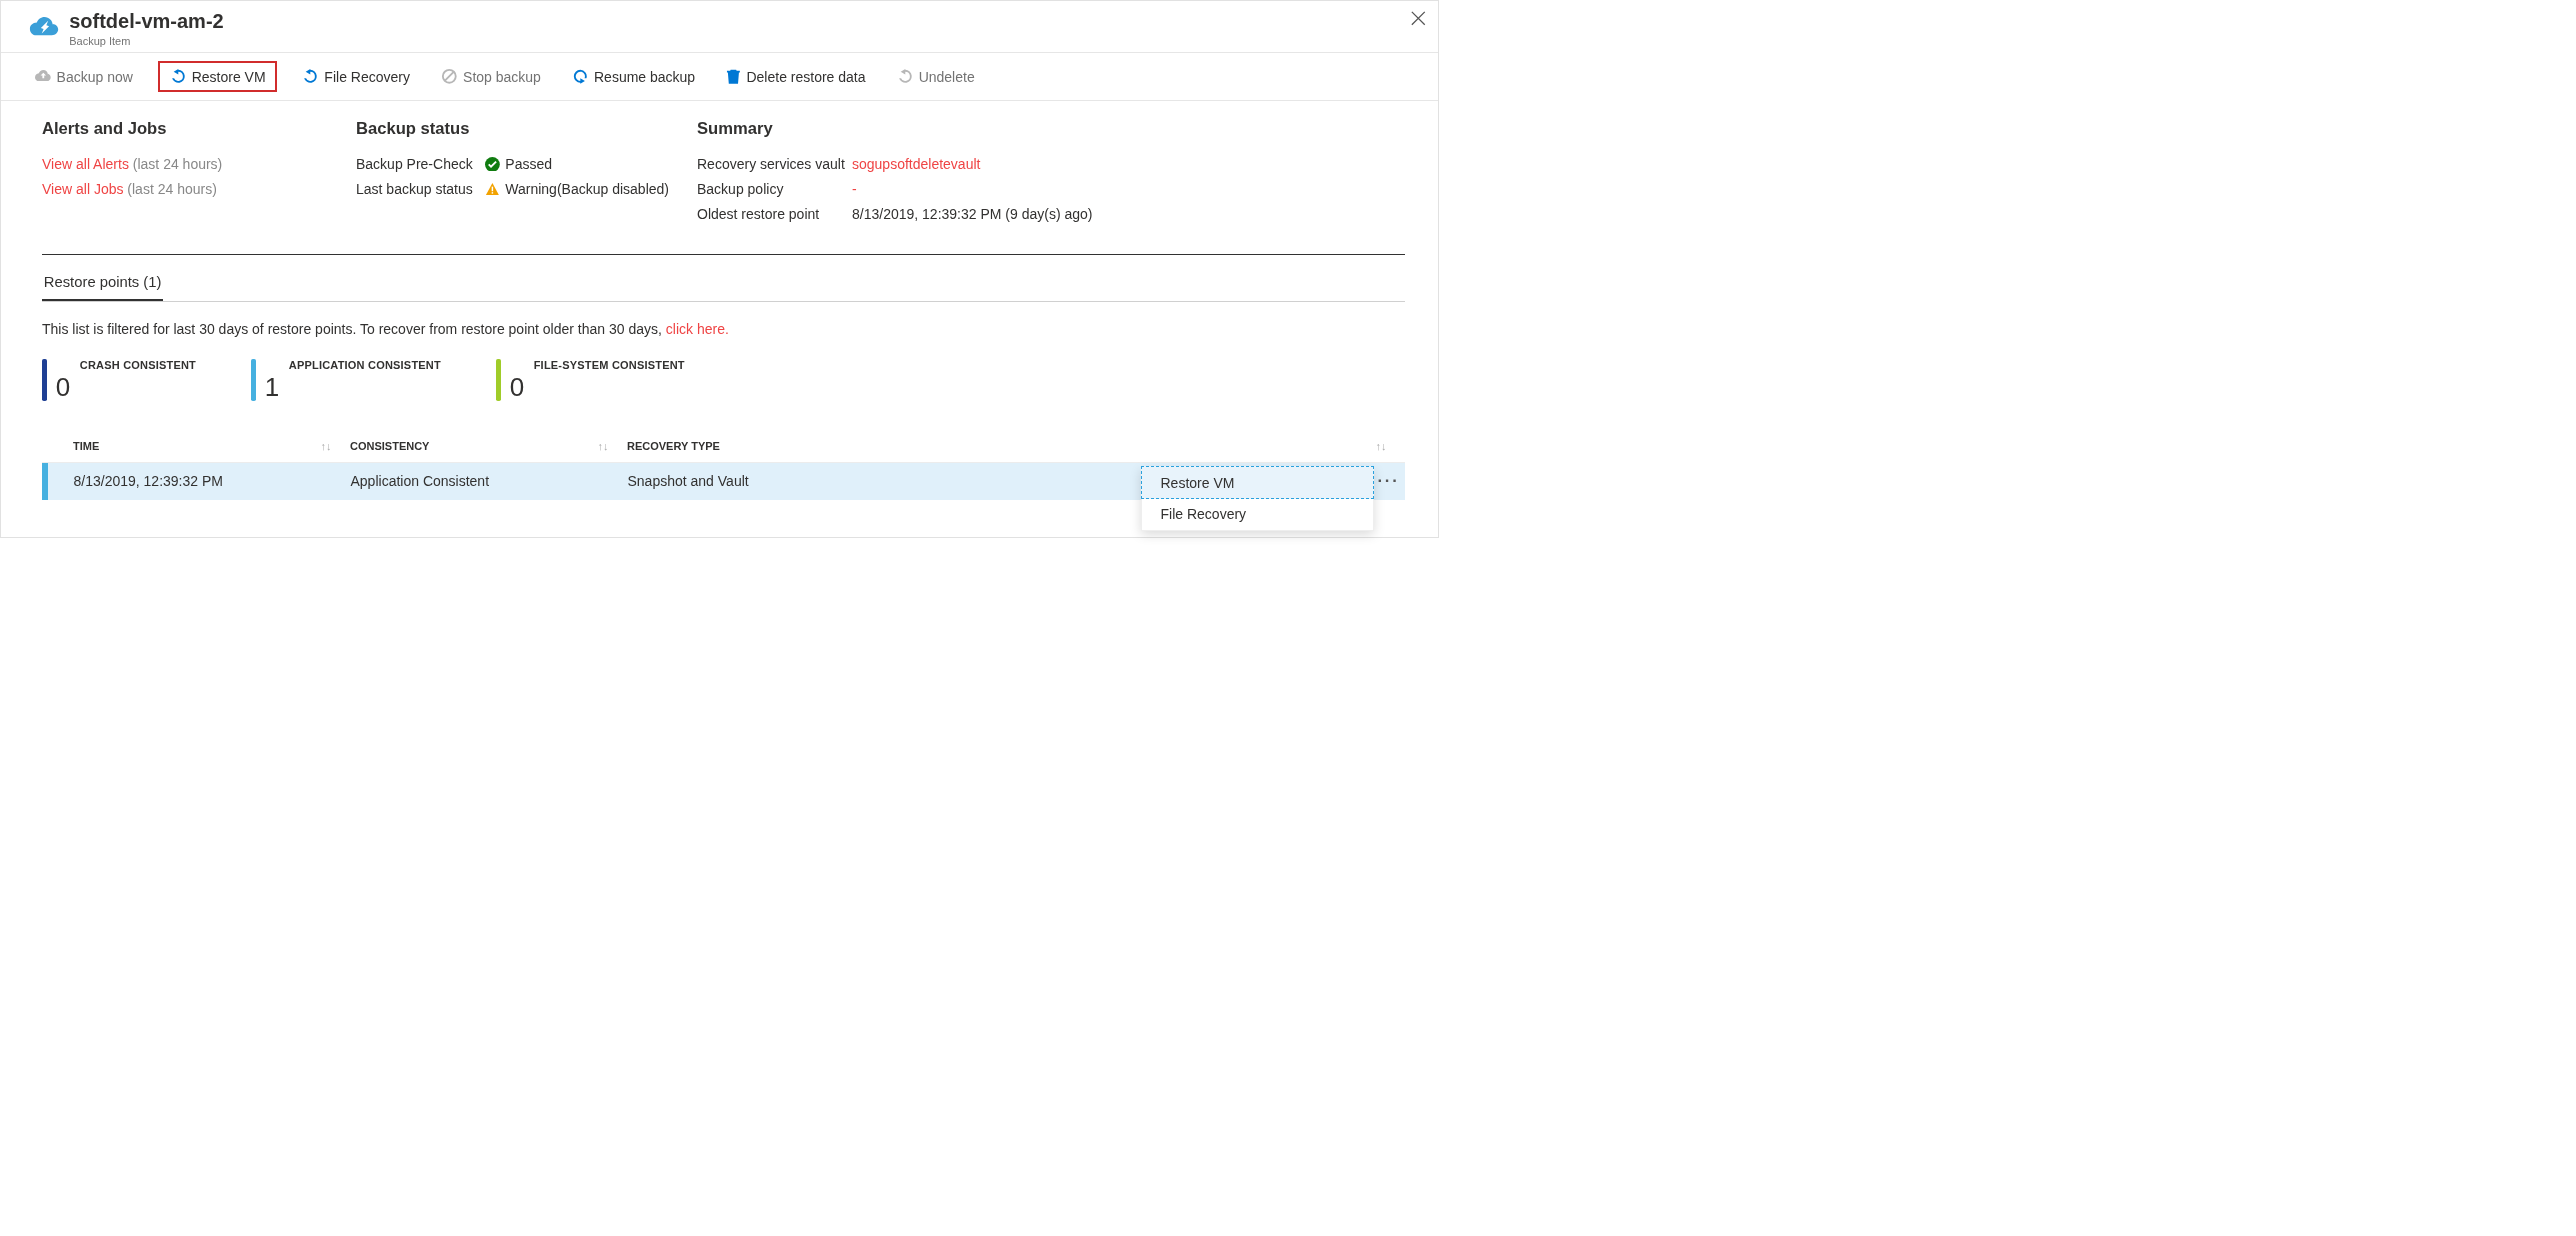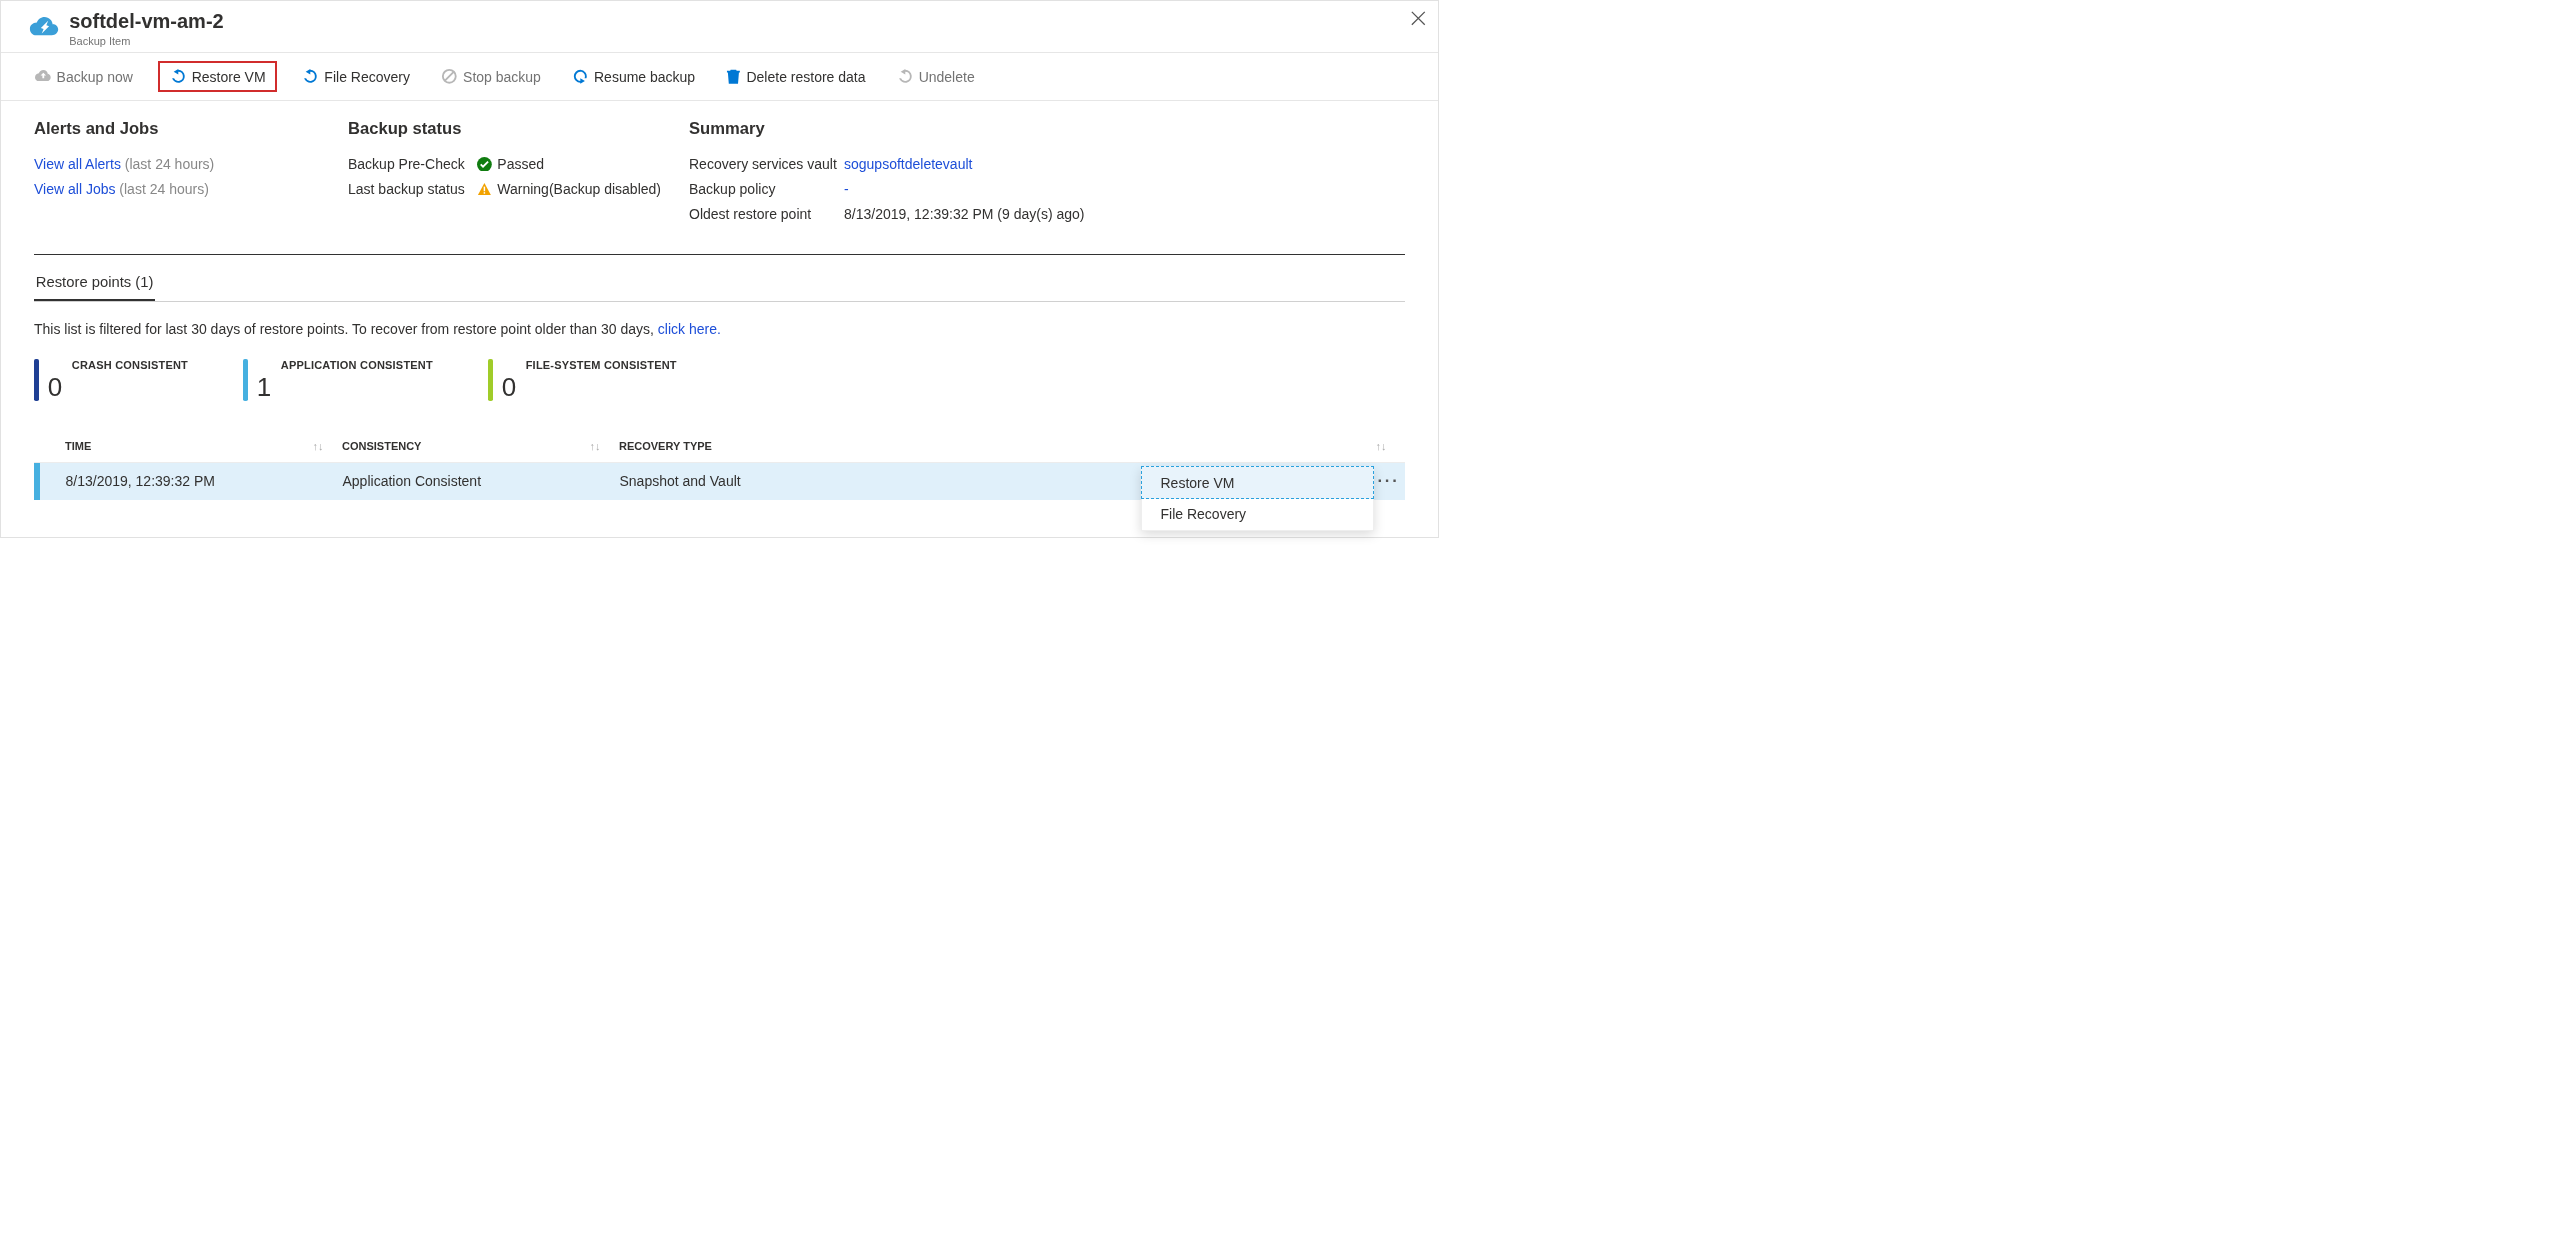--- a/index.html
+++ b/index.html
@@ -53,29 +53,29 @@
     gap: 5.5px;
     font-size: 14px;
     padding: 3.7px 5.5px;
   }
   .tbtn.disabled { color: #737373; }
   .tbtn.enabled  { color: #323130; }
   .tbtn.enabled .ic { color: #0078d4; }
   .tbtn.highlight { border: 2.8px solid #d12c2c; padding: 5.5px 9.2px; }
   .ic { display: inline-flex; }
 
-  .content { padding: 18.5px 33px 37px 33px; }
+  .content { padding: 18.5px 33px 37px 33px; margin-left: 8px; }
 
   .three-col { display: flex; gap: 0; margin-bottom: 22px; }
   .col { flex: 0 0 auto; }
   .col.alerts   { width: 314px; }
   .col.status   { width: 341px; }
   .col.summary  { width: auto; }
   .sec-title { font-size: 16.6px; font-weight: 600; margin-bottom: 16.6px; }
-  .link { color: #1d4ed8; cursor: default; }
+  .link { color: #ef4444; cursor: default; }
   .muted { color: #888; }
   .row-line { font-size: 14px; margin-bottom: 9.2px; display: flex; align-items: center; }
   .status-grid .lbl { display:inline-block; width: 129px; }
   .summary-grid .lbl { display:inline-block; width: 155px; }
   .icon-pass { color:#107c10; margin-right:5.5px; }
   .icon-warn { color:#f2a200; margin-right:5.5px; }
 
   .divider { height: 1.8px; background: #323232; margin: 7.4px 0 0 0; }
 
   .tabs-row { margin-top: 13px; border-bottom: 0.9px solid #d0d0d0; }

